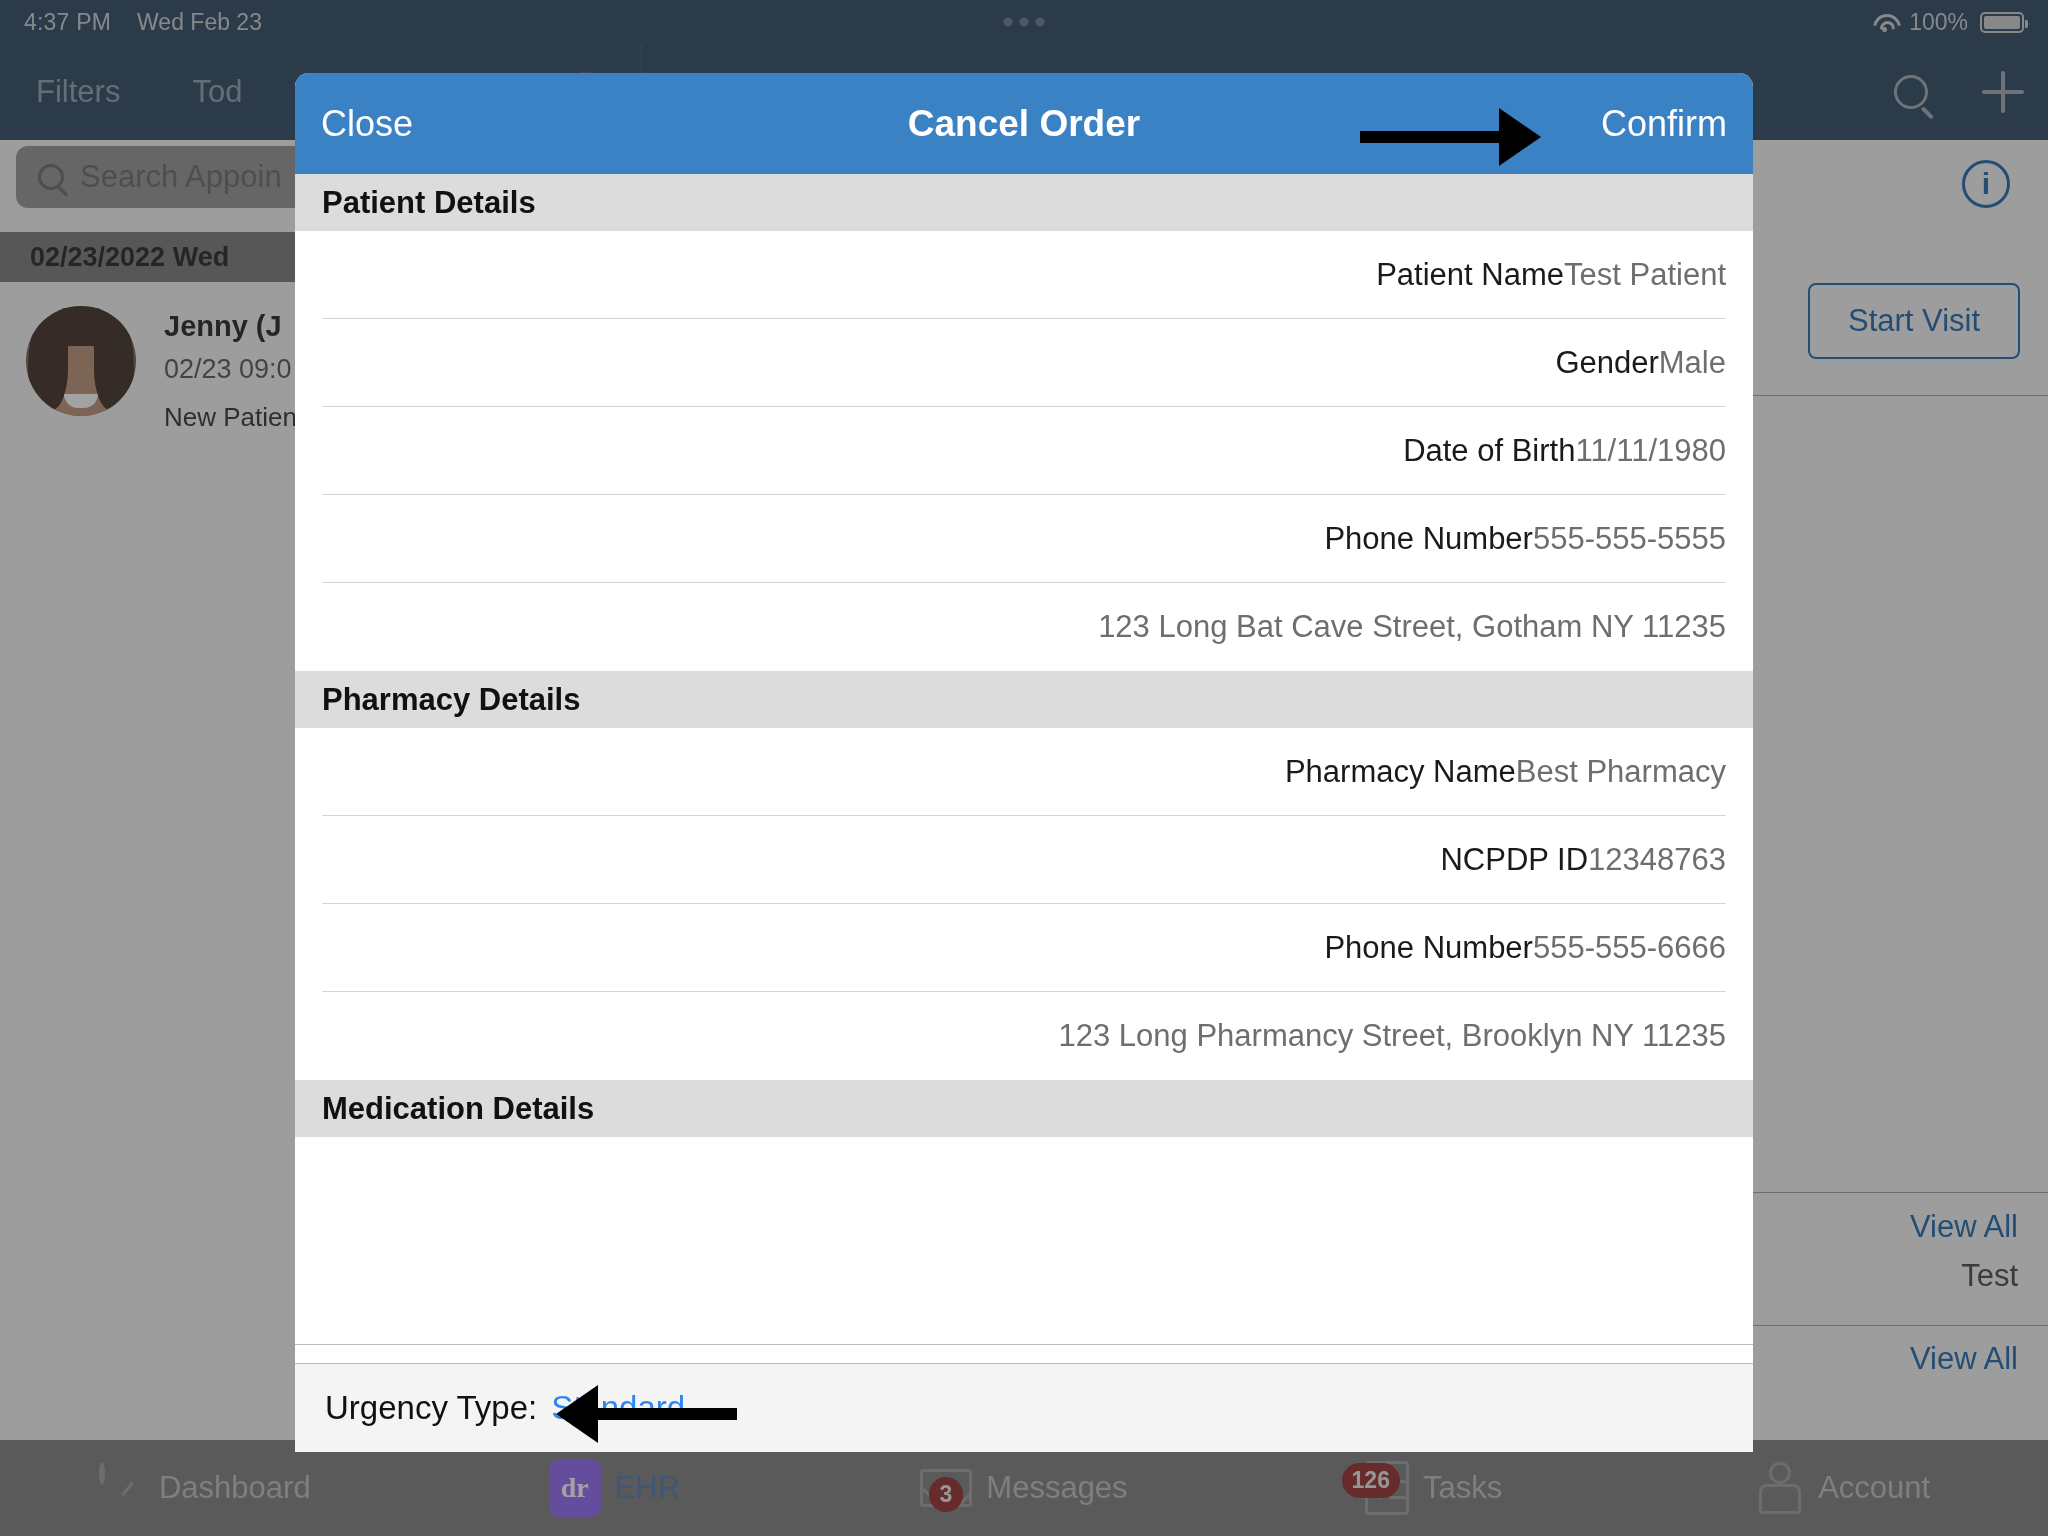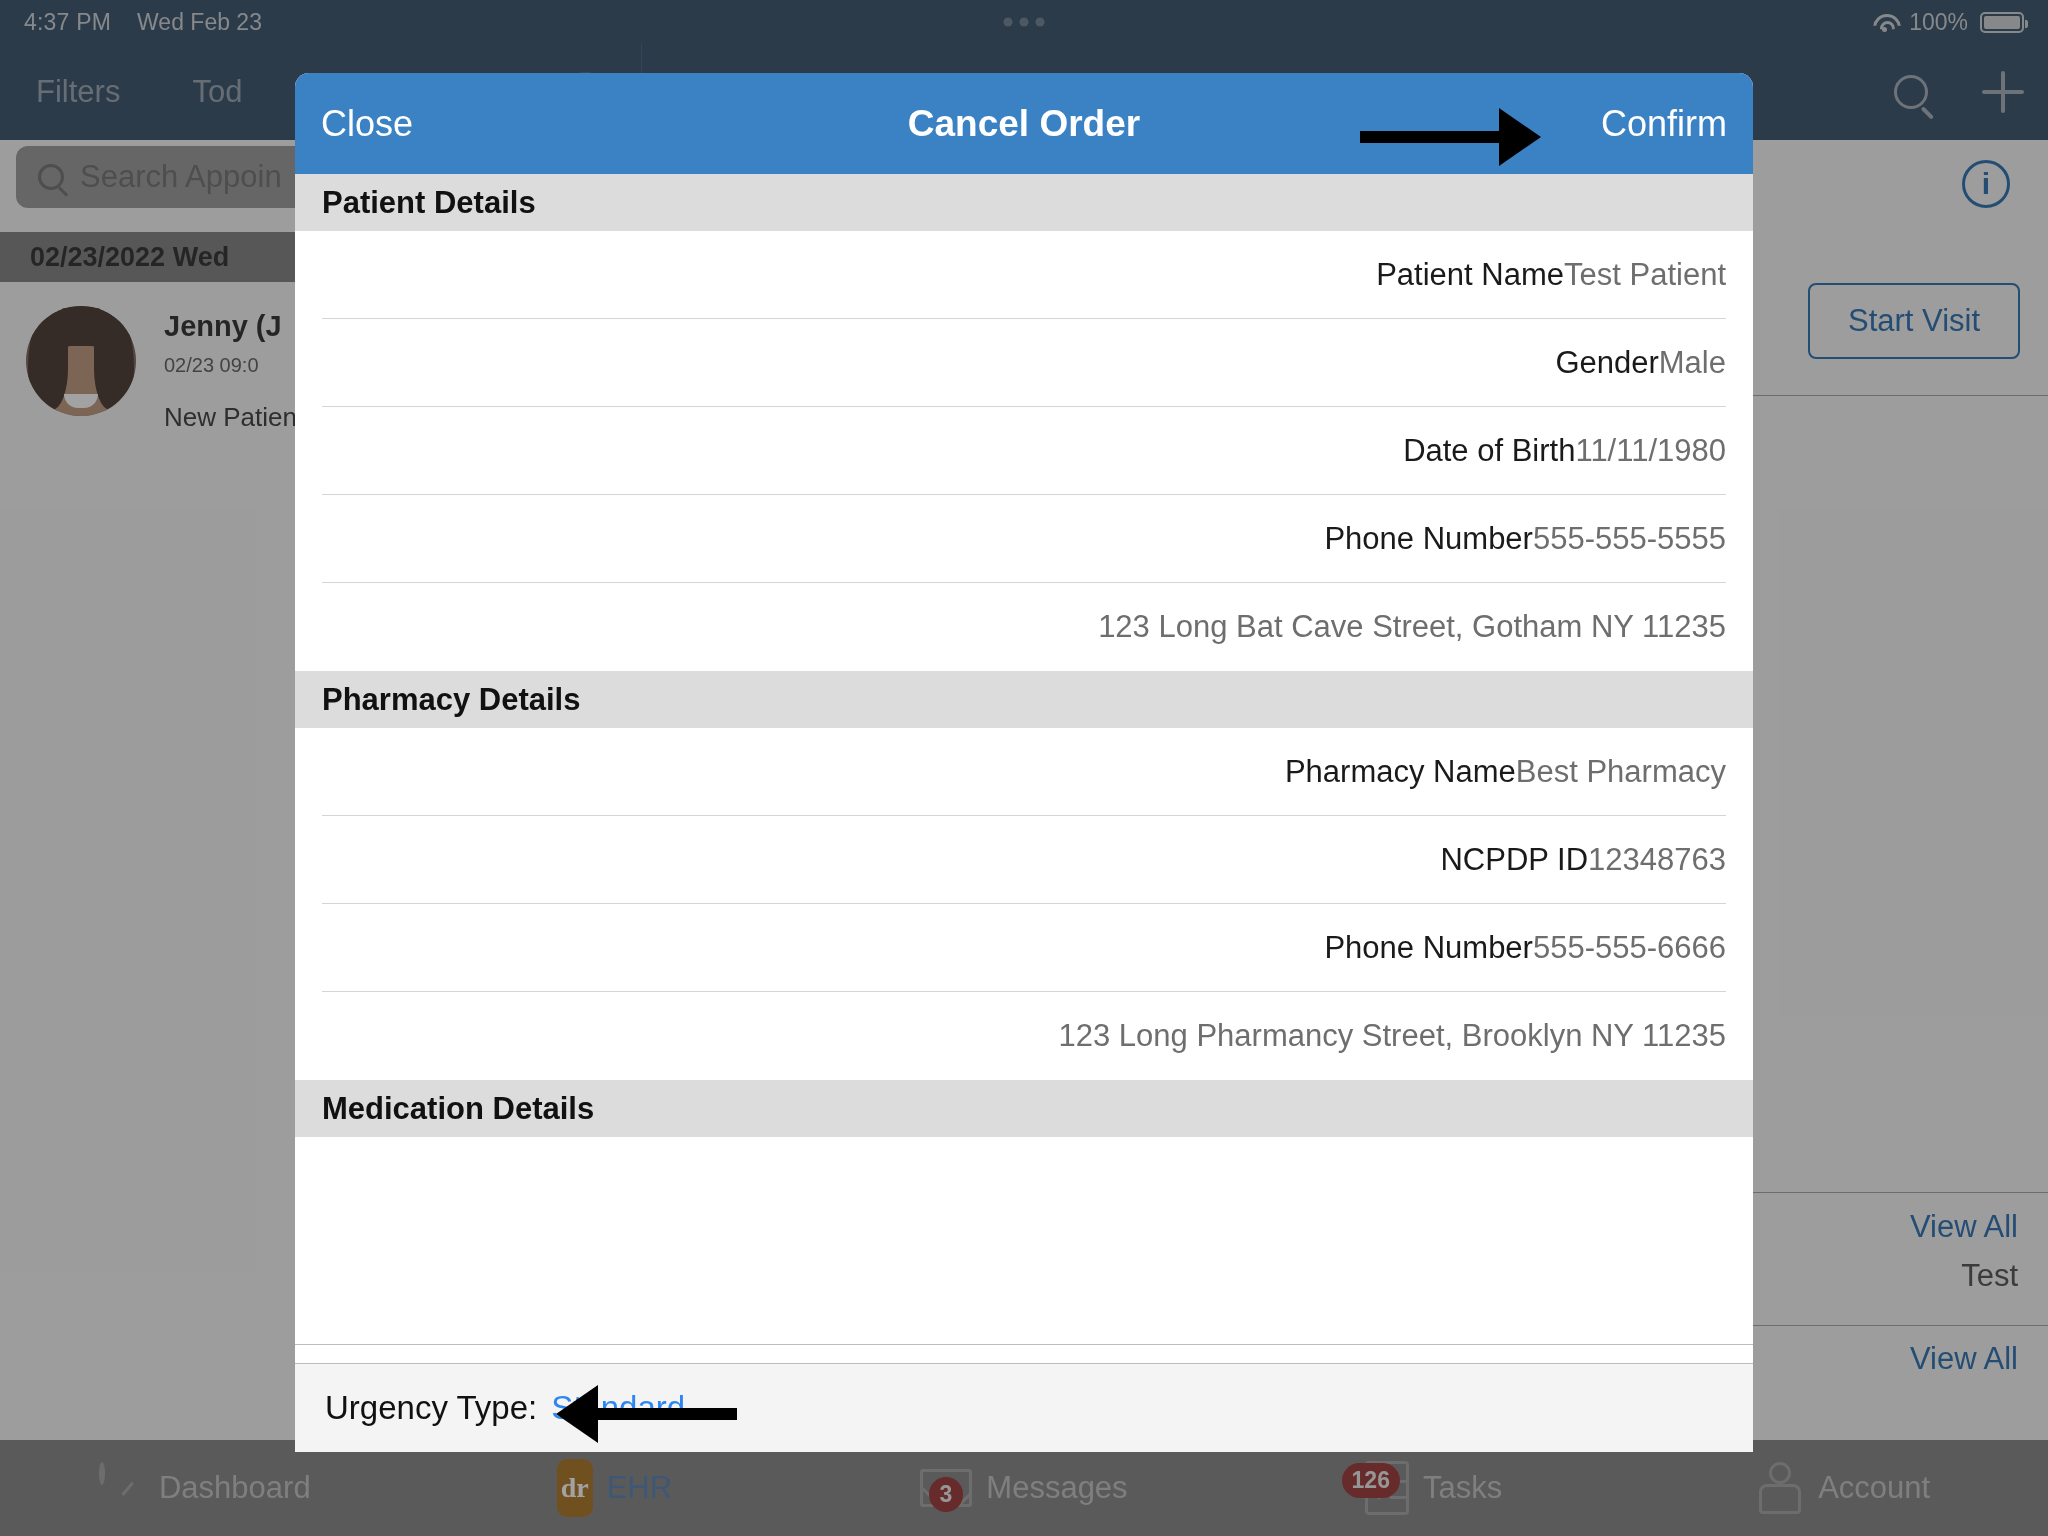--- a/index.html
+++ b/index.html
@@ -112,21 +112,21 @@
     position:absolute; left:50%; top: 38px; transform:translateX(-50%);
     width: 74px; height: 86px; border-radius: 50% 50% 46% 46%;
     background:#b98a6c;
   }
   .avatar .hairL { position:absolute; left:2px; top:0; width:40px; height:104px; background:#2e1d16; border-radius: 60% 10% 40% 40%; }
   .avatar .hairR { position:absolute; right:2px; top:0; width:40px; height:104px; background:#2e1d16; border-radius: 10% 60% 40% 40%; }
   .avatar .hairT { position:absolute; left:12px; top:0; width:86px; height:40px; background:#2e1d16; border-radius: 50% 50% 30% 30%; }
   .avatar .smile { position:absolute; left:50%; top:88px; transform:translateX(-50%); width:34px; height:14px;
      background:#fff; border-radius: 0 0 18px 18px; }
   .appt-name { position:absolute; left: 164px; top: 28px; color:#111; font-size:29px; font-weight:700; white-space:nowrap;}
-  .appt-time { position:absolute; left: 164px; top: 72px; color:#4a4a4a; font-size:20px; white-space:nowrap;}
+  .appt-time { position:absolute; left: 164px; top: 72px; color:#4a4a4a; font-size:27px; white-space:nowrap;}
   .appt-type { position:absolute; left: 164px; top: 120px; color:#222; font-size:26px; white-space:nowrap;}
 
   .info-badge {
     position:absolute; right: 38px; top: 160px; width: 48px; height: 48px;
     border: 3px solid #0f5ca8; border-radius: 50%;
     color:#0f5ca8; font-size: 30px; font-weight:700;
     display:flex; align-items:center; justify-content:center;
   }
   .start-visit {
     position:absolute; right: 28px; top: 283px; width: 212px; height: 76px;
@@ -153,21 +153,21 @@
 
   .ico-dash { width:46px; height:46px; }
   .ico-dash .d-arc {
     width:46px; height:46px; border:3px solid #9a9a9a; border-radius:50%;
   }
   .ico-dash .d-needle {
     position:absolute; left: 22px; top: 14px; width:3px; height:16px; background:#9a9a9a;
     transform-origin: bottom center; transform: rotate(40deg);
   }
   .ico-ehr {
-    width:36px; height:58px; background:#a16207; border-radius:10px;
+    width:52px; height:58px; background:#8b5cf6; border-radius:10px;
     color:#fff; font-size:28px; font-weight:700; display:flex; align-items:center; justify-content:center;
     font-family:"Liberation Serif", serif;
   }
   .ico-msg { width:52px; height:38px; border:3px solid #9a9a9a; border-radius:3px; overflow:hidden; }
   .ico-msg::after {
     content:""; position:absolute; left:1px; top:1px; width:36px; height:36px;
     border-right:3px solid #9a9a9a; border-bottom:3px solid #9a9a9a;
     transform: rotate(45deg) translate(2px,-6px); transform-origin: center;
   }
   .ico-task { width:44px; height:54px; border:3px solid #9a9a9a; border-radius:4px; }

